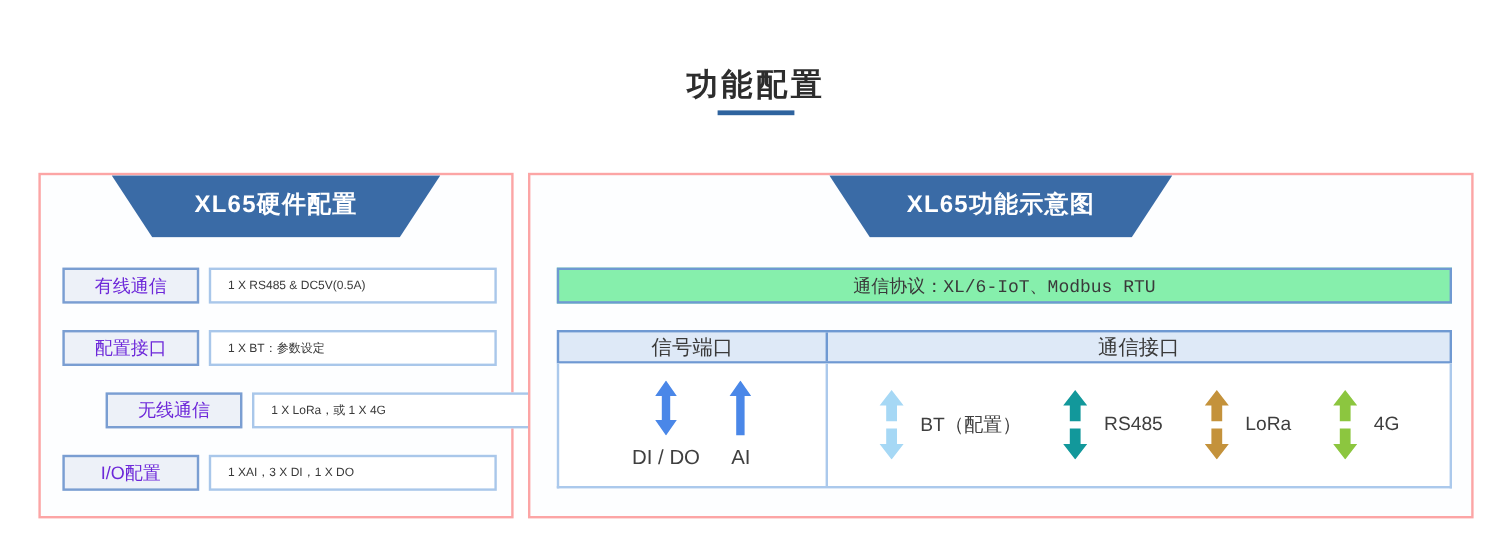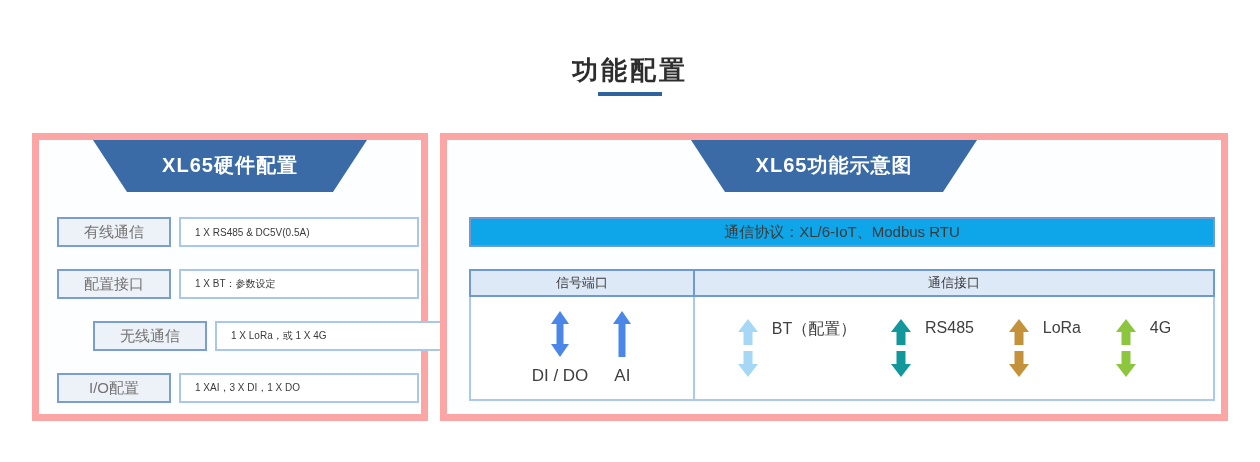--- a/index.html
+++ b/index.html
@@ -31,24 +31,24 @@
   }
   .title-underline {
     width: 64px; height: 4px;
     margin-top: 6px;
     background: #2e639e;
   }
 
   
   .panel {
     position: absolute;
-    top: 133px;
+    top: 144px;
     height: 288px;
     background: #fdfeff;
-    border: 7px solid #fca5a5;
+    border: 2px solid #fca5a5;
   }
   .panel-left  { left: 32px;  width: 396px; }
   .panel-right { left: 440px; width: 788px; }
 
   .trapezoid {
     margin: 0 auto;
     height: 52px;
     background: #3a6ba6;
     clip-path: polygon(0 0, 100% 0, calc(100% - 34px) 100%, 34px 100%);
     color: #ffffff;
@@ -71,55 +71,55 @@
   .hw-row-1 { top: 129px; }
   .hw-row-2 { top: 181px; margin-left: 36px; }
   .hw-row-3 { top: 233px; border-radius: 13px; }
   .hw-label {
     position: absolute;
     left: 18px; top: 0;
     width: 114px; height: 30px;
     background: #edf1f8;
     border: 2px solid #7a9ed2;
     display: flex; align-items: center; justify-content: center;
-    font-size: 15px; color: #737373;
+    font-size: 15px; color: #6d28d9;
   }
   .hw-value {
     position: absolute;
     left: 140px; top: 0;
     width: 240px; height: 30px;
     background: #ffffff;
     border: 2px solid #a9c7ea;
     display: flex; align-items: center;
     padding-left: 14px;
     font-size: 10px; color: #3a3a3a;
     white-space: nowrap;
   }
 
   
   .protocol-bar {
     position: absolute;
     left: 22px; top: 77px;
     width: 746px; height: 30px;
-    background: #0ea5e9;
+    background: #86efac;
     border: 2px solid #6f99d2;
     display: flex; align-items: center; justify-content: center;
-    font-size: 15px; color: #3a3a3a;
+    font-size: 15px; color: #3a3a3a; font-family: Liberation Mono, monospace;
   }
   .io-header {
     position: absolute;
     left: 22px; top: 129px;
     width: 746px; height: 28px;
     background: #dee9f7;
     border: 2px solid #6f99d2;
     display: flex;
   }
   .io-header .cell {
     display: flex; align-items: center; justify-content: center;
-    font-size: 13px; color: #3a3a3a;
+    font-size: 17px; color: #3a3a3a;
   }
   .io-header .cell-signal { width: 224px; border-right: 2px solid #6f99d2; }
   .io-header .cell-comm   { flex: 1; text-align: right; }
 
   .io-body {
     position: absolute;
     left: 22px; top: 157px;
     width: 746px; height: 104px;
     background: #ffffff;
     border: 2px solid #abc9ec;
@@ -141,21 +141,21 @@
   .sig-group {
     display: flex; flex-direction: column; align-items: center;
   }
   .sig-group .arrow-svg { height: 46px; }
   .sig-label {
     margin-top: 9px;
     font-size: 17px; color: #3f3f3f;
     white-space: nowrap;
   }
   .comm-group {
-    display: flex; gap: 13px;
+    display: flex; align-items: center; gap: 13px;
   }
   .comm-group .arrow-svg { height: 58px; }
   .comm-label {
     font-size: 16px; color: #3f3f3f;
     white-space: nowrap;
   }
 </style>
 </head>
 <body>
 

